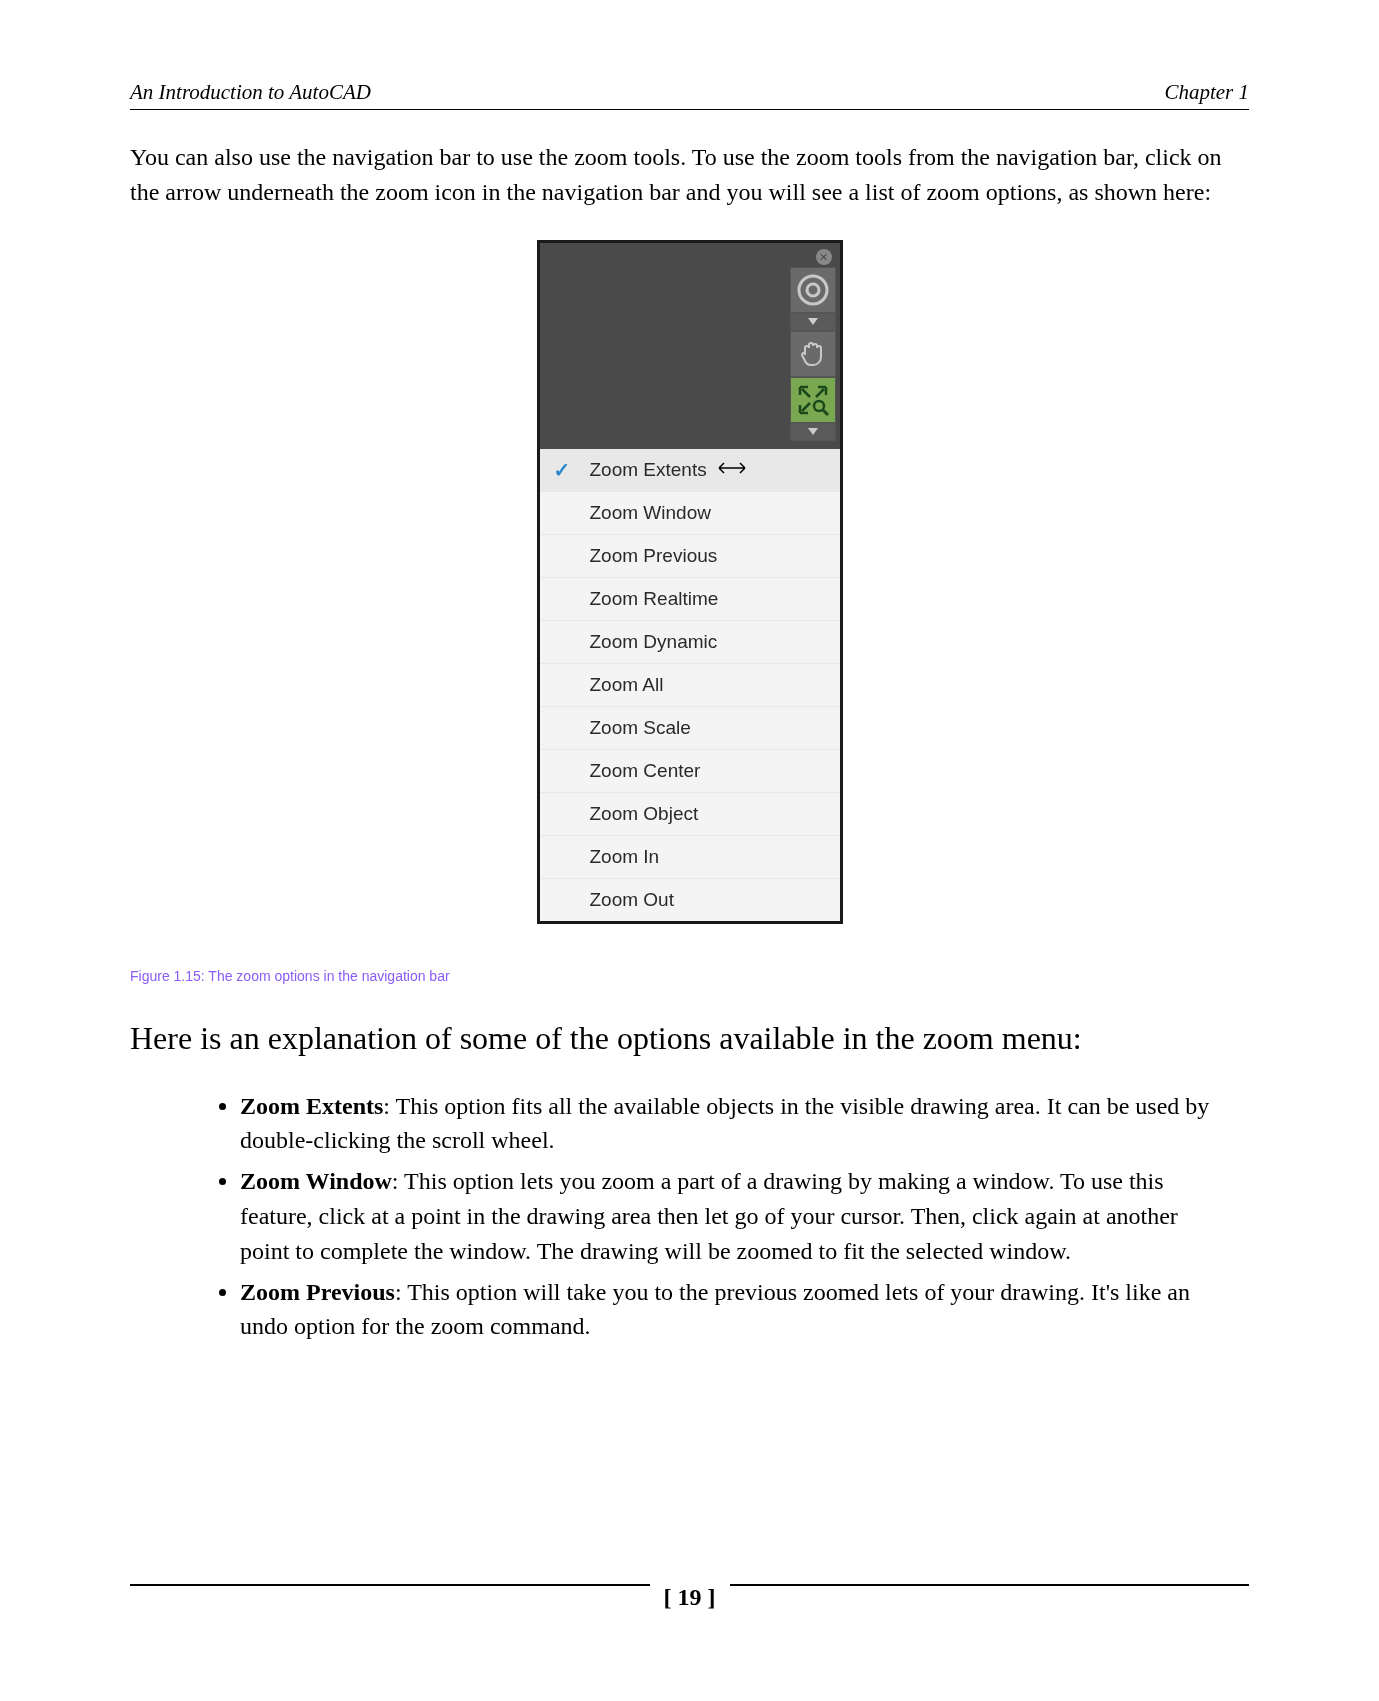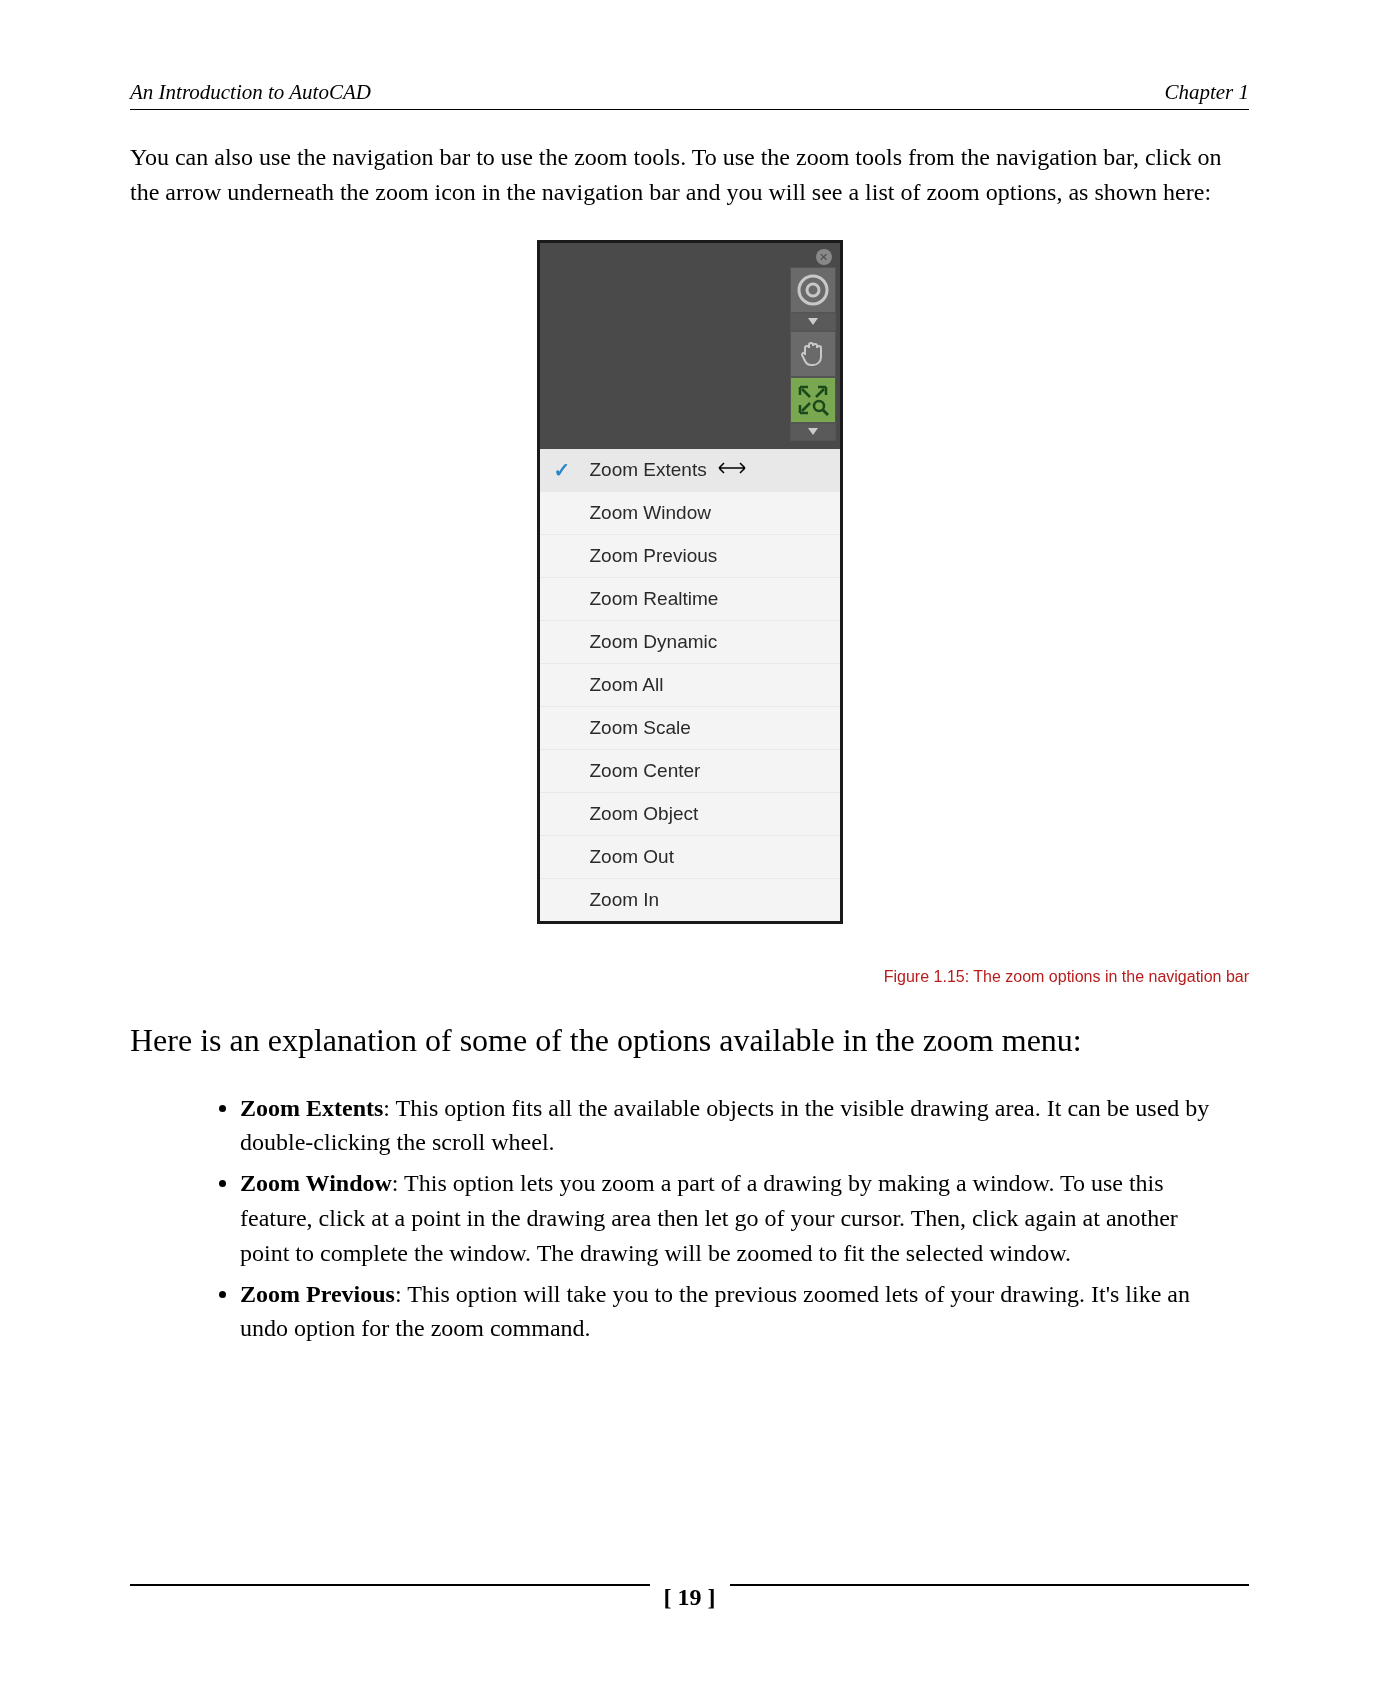--- a/index.html
+++ b/index.html
@@ -113,25 +113,25 @@
     top: 50%;
     transform: translateY(-50%);
     color: #2b88c8;
     font-size: 20px;
     font-weight: bold;
   }
   .menu-item .cursor-arrow {
     margin-left: 10px;
   }
   .caption {
-    text-align: right;
+    text-align: left;
     font-family: Arial, sans-serif;
-    font-size: 16px;
+    font-size: 14px;
     margin-top: 44px;
-    color: #b91c1c;
+    color: #8b5cf6;
   }
   .explain-intro {
     font-size: 32px;
     margin-top: 36px;
   }
   ul.zoom-expl {
     margin: 20px 0 0 0;
     padding-left: 110px;
     font-size: 24px;
     line-height: 1.45;
@@ -235,24 +235,24 @@
           <div class="menu-item">
             <span>Zoom Scale</span>
           </div>
           <div class="menu-item">
             <span>Zoom Center</span>
           </div>
           <div class="menu-item">
             <span>Zoom Object</span>
           </div>
           <div class="menu-item">
+            <span>Zoom In</span>
+          </div>
+          <div class="menu-item">
             <span>Zoom Out</span>
-          </div>
-          <div class="menu-item">
-            <span>Zoom In</span>
           </div>
         </div>
     </div>
   </div>
 
   <div class="caption">Figure 1.15: The zoom options in the navigation bar</div>
 
   <p class="explain-intro">Here is an explanation of some of the options available in the zoom menu:</p>
 
   <ul class="zoom-expl" id="expl-list">

